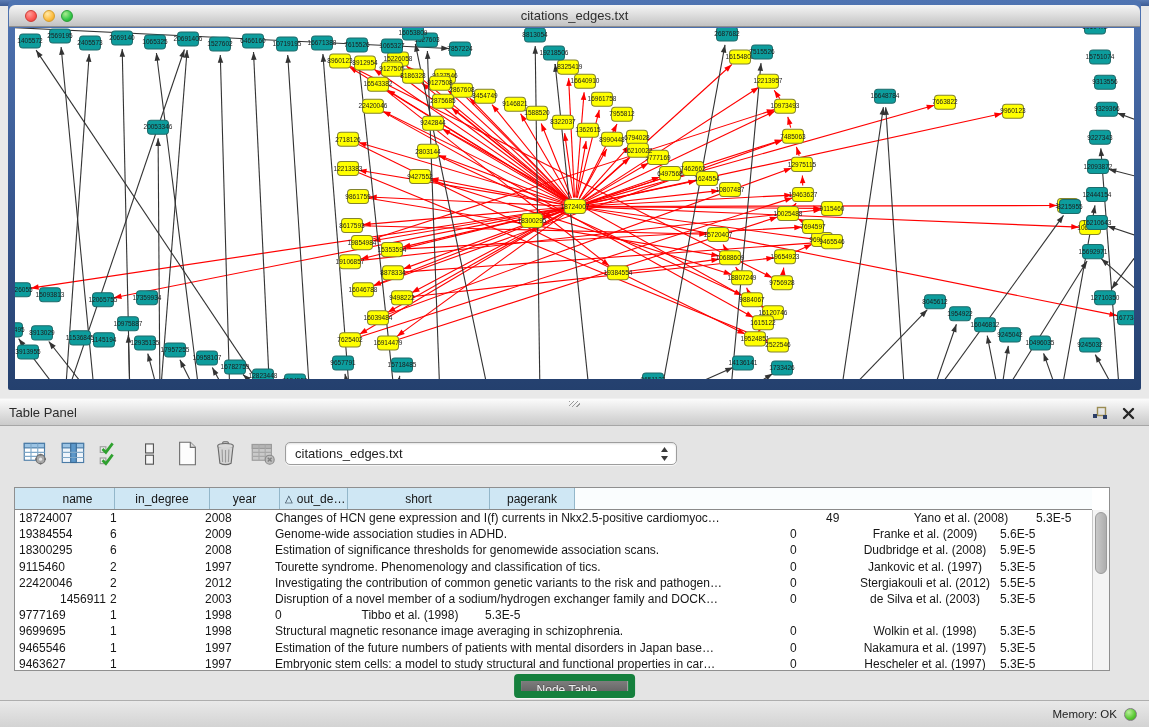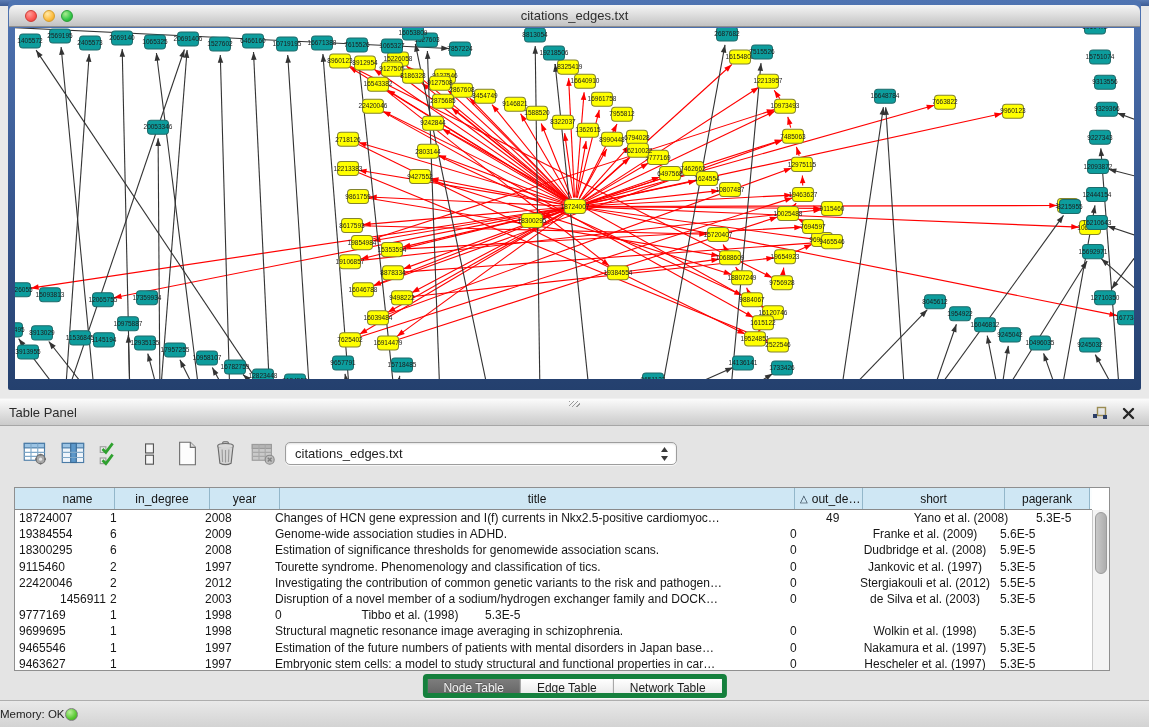--- a/index.html
+++ b/index.html
@@ -68,33 +68,33 @@
   .td { flex:none; font-size:12px; color:#161616; line-height:16.2px;
     white-space:nowrap; overflow:hidden; padding:0 4px; }
   .td.center { text-align:center; }
   #vscroll { position:absolute; top:22px; right:0; width:17px; bottom:0;
     background:#f4f4f4; border-left:1px solid #c9c9c9; }
   #vscroll-thumb { position:absolute; left:2px; right:2px; top:2px; height:62px;
     background: linear-gradient(90deg,#c9c9c9,#adadad); border:1px solid #9a9a9a; border-radius:7px; }
 
   
   #tabs { position:absolute; left:50%; transform:translateX(-50%); top:248px; height:24px;
-    display:flex; border:5px solid #15803d; border-radius:4px; overflow:hidden;
-    box-shadow: 0 1px 0 rgba(255,255,255,.7); }
+    display:flex; border:7px solid #15803d; border-radius:4px; overflow:hidden;
+    box-shadow: 0 1px 0 rgba(255,255,255,.7); flex-direction: column; }
   .tab { height:100%; font-size:12px; line-height:18px; padding:0 16px;
     background: linear-gradient(#ffffff,#ebebeb); color:#1c1c1c;
     border-right:1px solid #9b9b9b; cursor:default; }
   .tab:last-child { border-right:none; }
   .tab.selected { background: linear-gradient(#7d7d7d,#676767); color:#f2f2f2;
     text-shadow:0 -1px 0 rgba(0,0,0,.25); }
 
   
   #status-bar { position:absolute; left:0; top:700px; width:1149px; height:27px;
     background: linear-gradient(#e9e9e9,#d3d3d3); border-top:1px solid #aeaeae;
-    display:flex; align-items:center; padding-right:12px; }
+    display:flex; align-items:center; justify-content:flex-end; padding-right:12px; gap:7px; }
   #memory-label { font-size:11.5px; color:#222; }
   #memory-dot { width:13px; height:13px; border-radius:50%;
     background: radial-gradient(circle at 35% 30%, #b9f09a, #58c832 60%, #3da21e);
     border:1px solid #7f7f7f; }
 </style>
 </head>
 <body>
 
 <div id="top-band"></div>
 
@@ -899,23 +899,20 @@
       <div id="thead">
           <div class="th" style="width: 100px; padding-left: 26px;">
             <span>name</span>
           </div>
           <div class="th" style="width: 95px;">
             <span>in_degree</span>
           </div>
           <div class="th" style="width: 70px;">
             <span>year</span>
           </div>
-          <div class="th" style="width: 515px;">
-            <span>title</span>
-          </div>
           <div class="th align-left" style="width: 68px;">
             <span class="sort-glyph">△</span>
             <span>out_de…</span>
           </div>
           <div class="th" style="width: 142px;">
             <span>short</span>
           </div>
           <div class="th" style="width: 85px;">
             <span>pagerank</span>
           </div>

